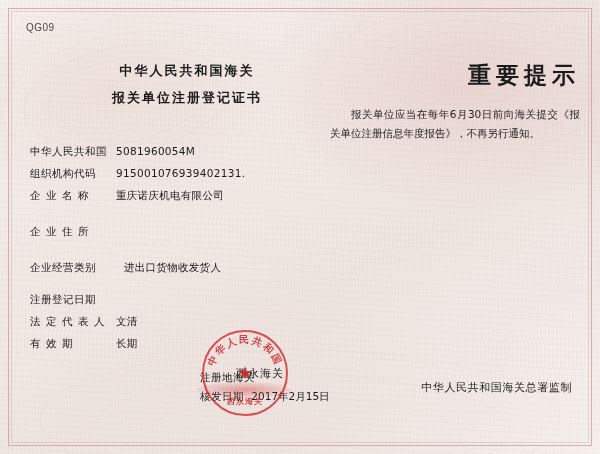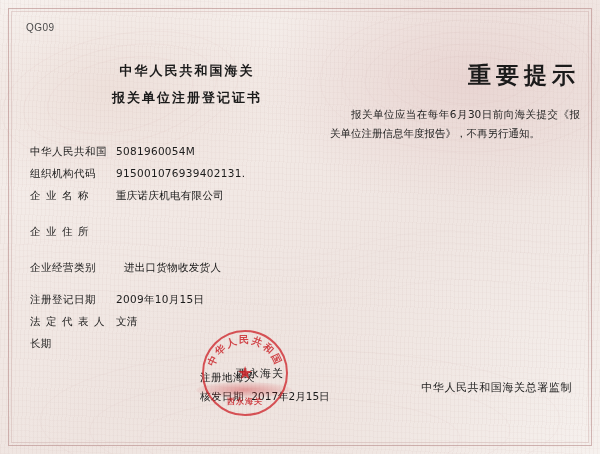--- a/index.html
+++ b/index.html
@@ -286,27 +286,27 @@
     </div>
     <div class="field-row gap-lg">
       <div class="field-label spaced">企业住所</div>
     </div>
     <div class="field-row gap-md">
       <div class="field-label">企业经营类别</div>
       <div class="field-value">进出口货物收发货人</div>
     </div>
     <div class="field-row">
       <div class="field-label">注册登记日期</div>
-      <div class="field-value">2009年10月15日</div>
     </div>
     <div class="field-row">
       <div class="field-label spaced">法定代表人</div>
       <div class="field-value">文清</div>
     </div>
     <div class="field-row">
+      <div class="field-label spaced">有效期</div>
       <div class="field-value">长期</div>
     </div>
   </div>
 
   <div class="footer-left">
     <div>
       <span class="flabel">注册地海关</span>
     </div>
     <div>
       <span class="flabel">核发日期</span>

